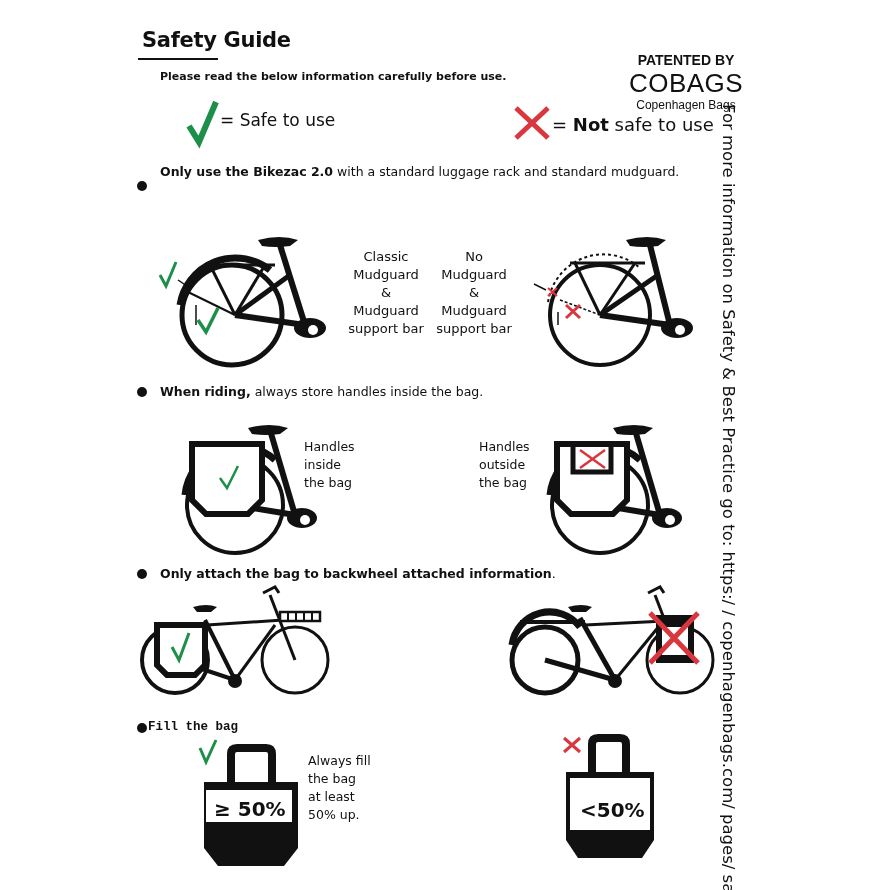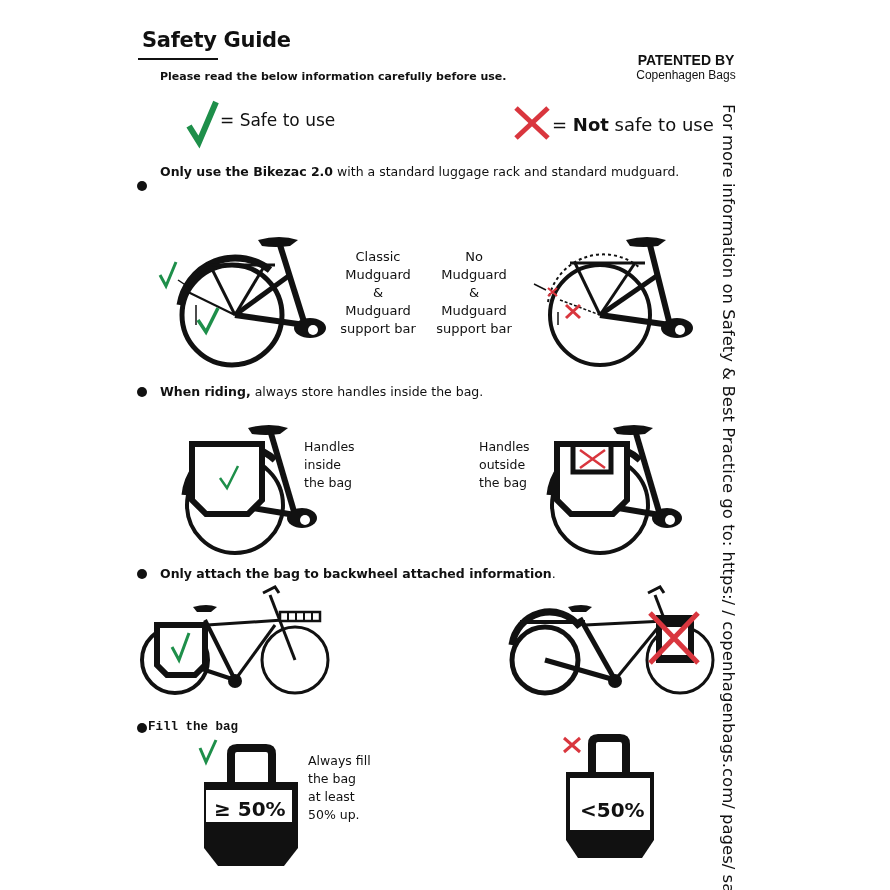--- a/index.html
+++ b/index.html
@@ -24,20 +24,21 @@
   .vert { left:738px; top:104px; transform-origin:0 0; transform:translate(0,0) rotate(90deg); font-size:16.5px; white-space:nowrap; font-family:"DejaVu Sans", sans-serif; }
   svg { overflow:visible; }
 </style>
 </head>
 <body>
 
 <div class="abs title">Safety Guide</div>
 <div class="abs title-underline"></div>
 <div class="abs brand">
   <div class="pat">PATENTED BY</div>
+  <div class="cob">COBAGS</div>
   <div class="cph">Copenhagen Bags</div>
 </div>
 <div class="abs intro">Please read the below information carefully before use.</div>
 
 <div class="abs legend-safe">
   <svg width="32" height="46">
     <path d="M3 26 L13 42 L30 2" stroke="#1e8f4a" stroke-width="6" fill="none" stroke-linecap="butt"></path>
   </svg>
   <span class="txt">= Safe to use</span>
 </div>
@@ -67,21 +68,21 @@
   <path d="M108 10 Q130 4 148 10 L140 16 Q125 18 112 16 Z" fill="#111"></path>
   <ellipse cx="160" cy="98" rx="16" ry="10" fill="#111"></ellipse>
   <circle cx="163" cy="100" r="5" fill="#fff"></circle>
   <line x1="38" y1="62" x2="85" y2="85" stroke="#111" stroke-width="2"></line>
   <line x1="28" y1="50" x2="40" y2="58" stroke="#111" stroke-width="1.5"></line>
   <line x1="46" y1="75" x2="46" y2="95" stroke="#111" stroke-width="1.5"></line>
   <path d="M10 45 L16 56 L26 32" stroke="#1e8f4a" stroke-width="3" fill="none"></path>
   <path d="M48 90 L56 102 L68 78" stroke="#1e8f4a" stroke-width="3.5" fill="none"></path>
 </svg>
 
-<div class="abs caption" style="left:336px;top:248px;width:84px;">
+<div class="abs caption" style="left:344px;top:248px;width:84px;">
   <div>Classic</div>
   <div>Mudguard</div>
   <div>&amp;</div>
   <div>Mudguard</div>
   <div>support bar</div>
 </div>
 <div class="abs caption" style="left:432px;top:248px;width:84px;">
   <div>No</div>
   <div>Mudguard</div>
   <div>&amp;</div>

